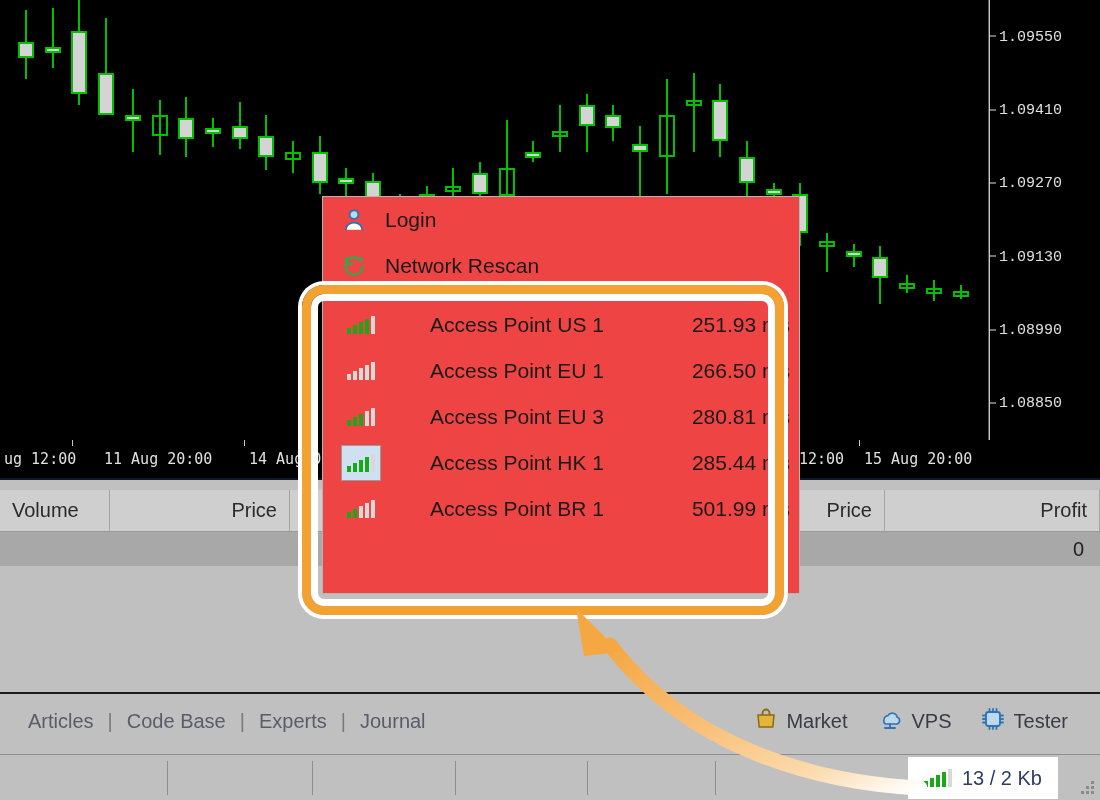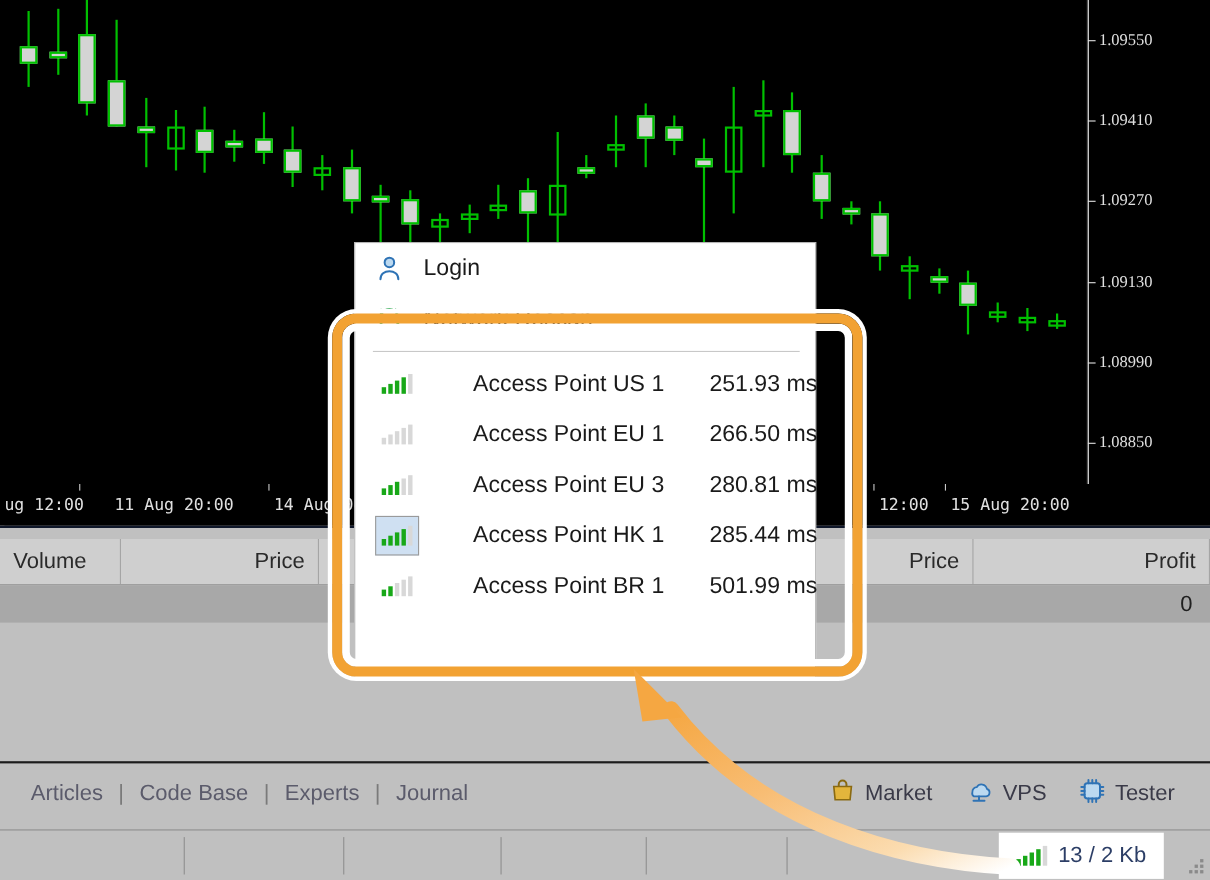--- a/index.html
+++ b/index.html
@@ -30,21 +30,21 @@
   
   .price-axis {
     position: absolute; right: 0; top: 0; width: 112px; height: 440px;
     background: #000; border-left: 1px solid #555;
   }
   .price-axis .axisline {
     position: absolute; left: 0; top: 0; width: 1px; height: 440px; background: #c8c8c8;
   }
   .price-tick {
     position: absolute; left: 0; color: #e0e0e0; font-size: 15px;
-    font-family: Liberation Serif, serif; white-space: nowrap;
+    font-family: Liberation Mono, monospace; white-space: nowrap;
     transform: translateY(-50%);
   }
   .price-tick .dash {
     display: inline-block; width: 7px; height: 1px;
     background: #e0e0e0; vertical-align: middle; margin-right: 3px;
   }
   
   .time-axis {
     position: absolute; left: 4px; bottom: 0; width: 1100px; height: 38px; background: #000;
   }
@@ -107,22 +107,22 @@
   .sig b { display: block; width: 4px; background: #d8d8d8; border-radius: 0; }
   .sig b.on { background: #18a818; }
   .sig b:nth-child(1) { height: 6px; }
   .sig b:nth-child(2) { height: 9px; }
   .sig b:nth-child(3) { height: 12px; }
   .sig b:nth-child(4) { height: 15px; }
   .sig b:nth-child(5) { height: 18px; }
 
   
   .ctx-menu {
-    position: absolute; left: 322px; top: 196px; width: 420px; height: 398px;
-    background: #ffffff; border: 1px solid #b5b5b5; margin-top: 24px;
+    position: absolute; left: 322px; top: 196px; width: 478px; height: 398px;
+    background: #ef4444; border: 1px solid #b5b5b5;
   }
   .ctx-item {
     position: relative; height: 46px; display: flex; align-items: center;
     padding-left: 18px; font-size: 21px; color: #1a1a1a;
   }
   .ctx-item .ic { width: 44px; display: flex; align-items: center; justify-content: flex-start; }
   .ctx-sep {
     margin: 6px 14px 6px 16px; height: 1px; background: #c8c8c8;
   }
   .ap-row {
@@ -131,21 +131,21 @@
   }
   .ap-row .ic {
     width: 40px; height: 36px; display: flex; align-items: center;
     justify-content: center; flex: none;
   }
   .ap-row.selected .ic {
     background: #cfe0f2; border: 1px solid #9a9a9a;
   }
   .ap-row .name { margin-left: 8px; white-space: nowrap; }
   .ap-row .ping {
-    margin-left: auto; padding-right: 22px; white-space: nowrap;
+    margin-left: auto; padding-right: 9px; white-space: nowrap;
   }
 
   
   .highlight-ring {
     position: absolute; left: 302px; top: 285px; width: 482px; height: 330px;
     border: 9px solid #f2a233; border-radius: 22px;
     box-shadow: 0 0 0 7px #ffffff inset, 0 0 0 4px #ffffff;
     pointer-events: none;
   }
   .arrow-svg { position: absolute; left: 520px; top: 600px; width: 420px; height: 200px; pointer-events: none; }

